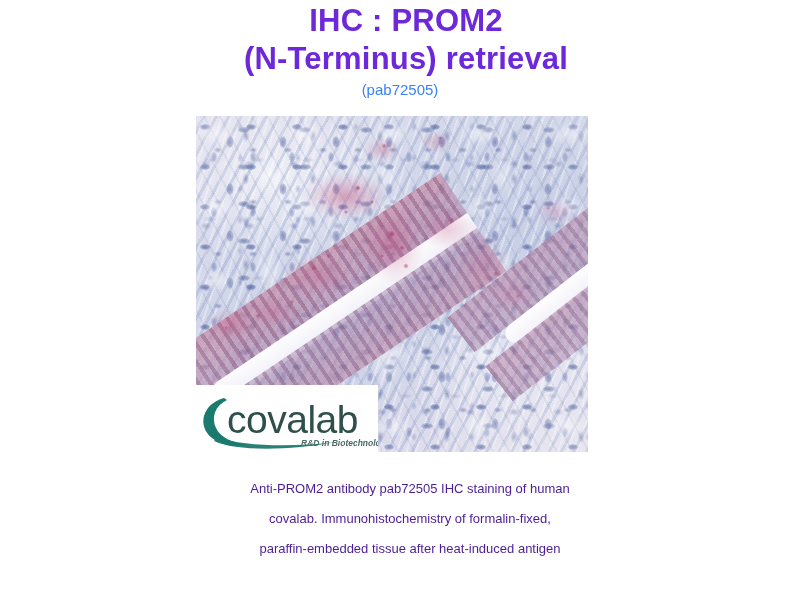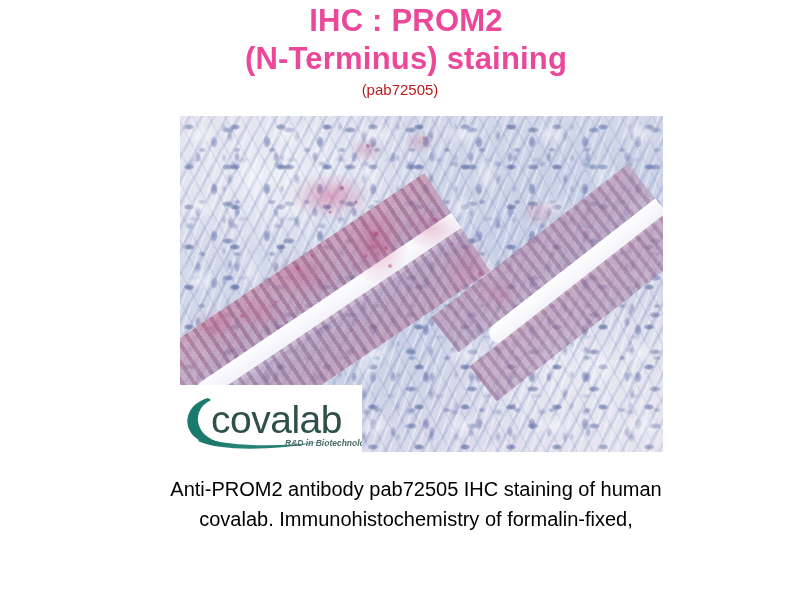--- a/index.html
+++ b/index.html
@@ -22,38 +22,38 @@
     left: 0;
     top: 2px;
     width: 800px;
     text-align: center;
   }
   .title-line {
     font-size: 31px;
     font-weight: bold;
     line-height: 38px;
     letter-spacing: 0.2px;
-    color: #ec4899;
+    color: #6d28d9;
     white-space: nowrap;
     padding-left: 12px;
   }
   .title-code {
     font-size: 15px;
     font-weight: normal;
     line-height: 20px;
-    color: #b91c1c;
+    color: #3b82f6;
     margin-top: 2px;
   }
 
   
   .figure {
     position: absolute;
-    left: 180px;
+    left: 196px;
     top: 116px;
-    width: 483px;
+    width: 392px;
     height: 336px;
     overflow: hidden;
     background: #0c4a6e;
   }
 
   
   .slide-base {
     position: absolute;
     inset: 0;
     background:
@@ -280,36 +280,36 @@
     width: 182px;
     height: 67px;
     background: #ffffff;
     overflow: hidden;
   }
   .logo-svg { display: block; }
 
   
   .caption {
     position: absolute;
-    left: 86px;
+    left: 80px;
     top: 474px;
     width: 660px;
     text-align: center;
-    font-size: 20px;
+    font-size: 13px;
     line-height: 30px;
-    color: #000000;
+    color: #4c1d95;
   }
   .caption-line { white-space: nowrap; }
 </style>
 </head>
 <body>
 
 <div class="title-block">
   <div class="title-line">IHC : PROM2</div>
-  <div class="title-line">(N-Terminus) staining</div>
+  <div class="title-line">(N-Terminus) retrieval</div>
   <div class="title-code">(pab72505)</div>
 </div>
 
 <div class="figure">
 
   <div class="slide-base"></div>
   <div class="stroma-streaks"></div>
   <div class="stroma-streaks-2"></div>
 
   <div class="nuclei-field"></div>
@@ -346,13 +346,14 @@
 
       <text x="105" y="61" font-family="'Liberation Sans', sans-serif" font-size="8.5" font-style="italic" font-weight="bold" fill="#4a6a66">R&amp;D in Biotechnology</text>
     </svg>
   </div>
 
 </div>
 
 <div class="caption">
   <div class="caption-line">Anti-PROM2 antibody pab72505 IHC staining of human</div>
   <div class="caption-line">covalab. Immunohistochemistry of formalin-fixed,</div>
+  <div class="caption-line">paraffin-embedded tissue after heat-induced antigen</div>
 </div>
 
 </body></html>

